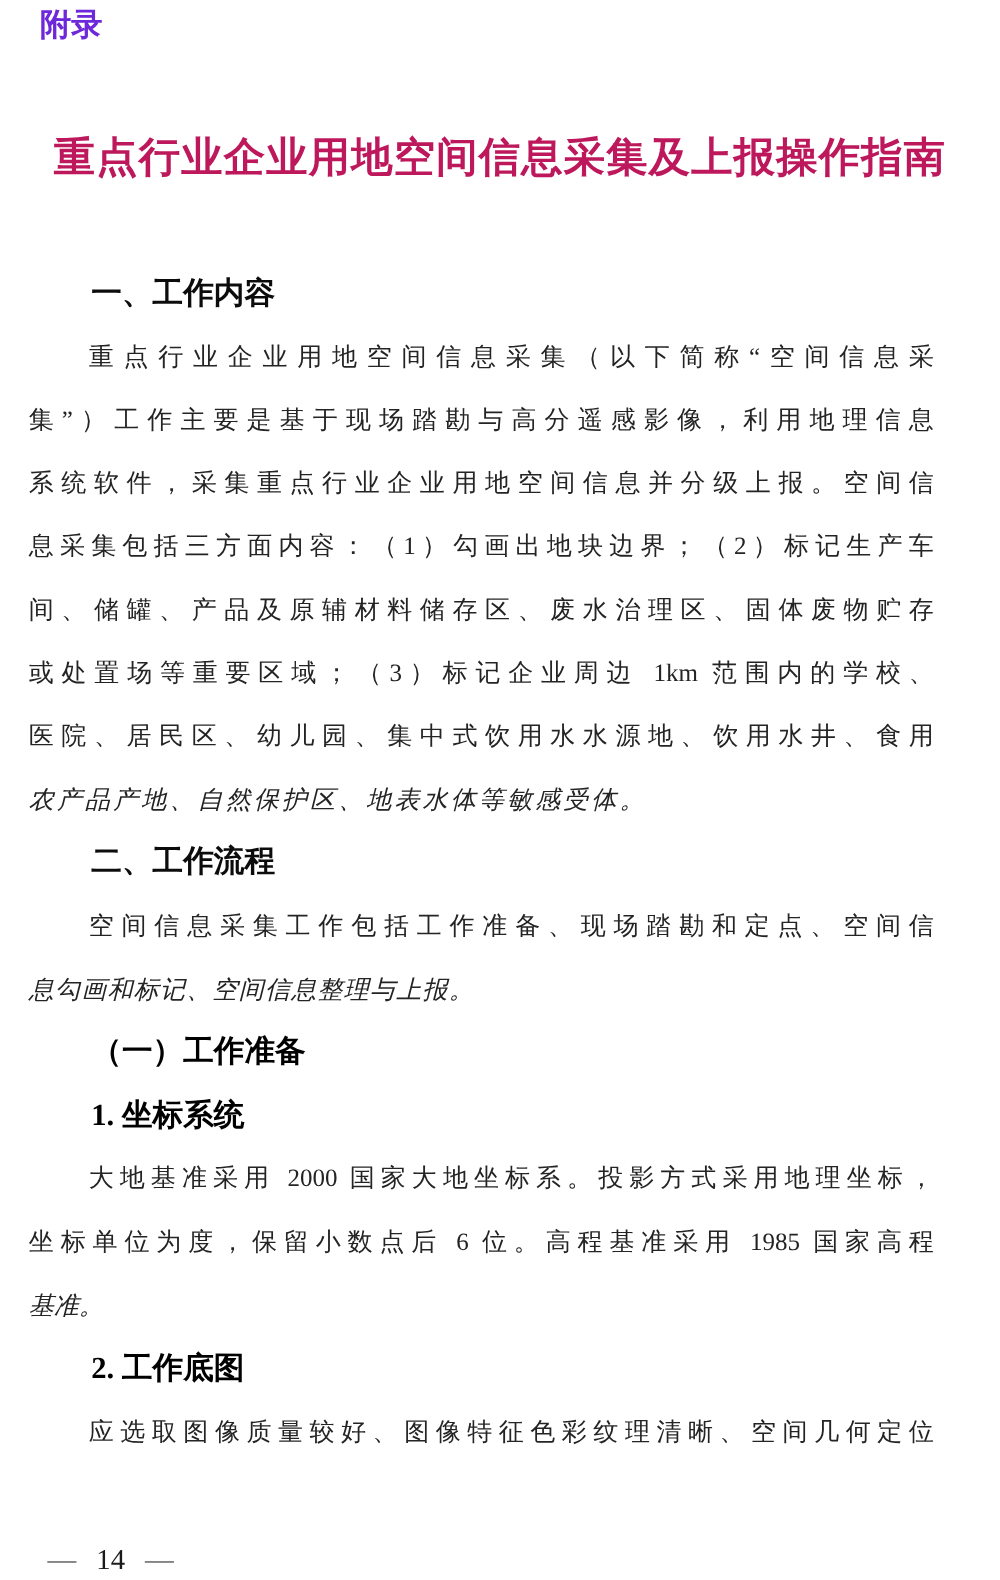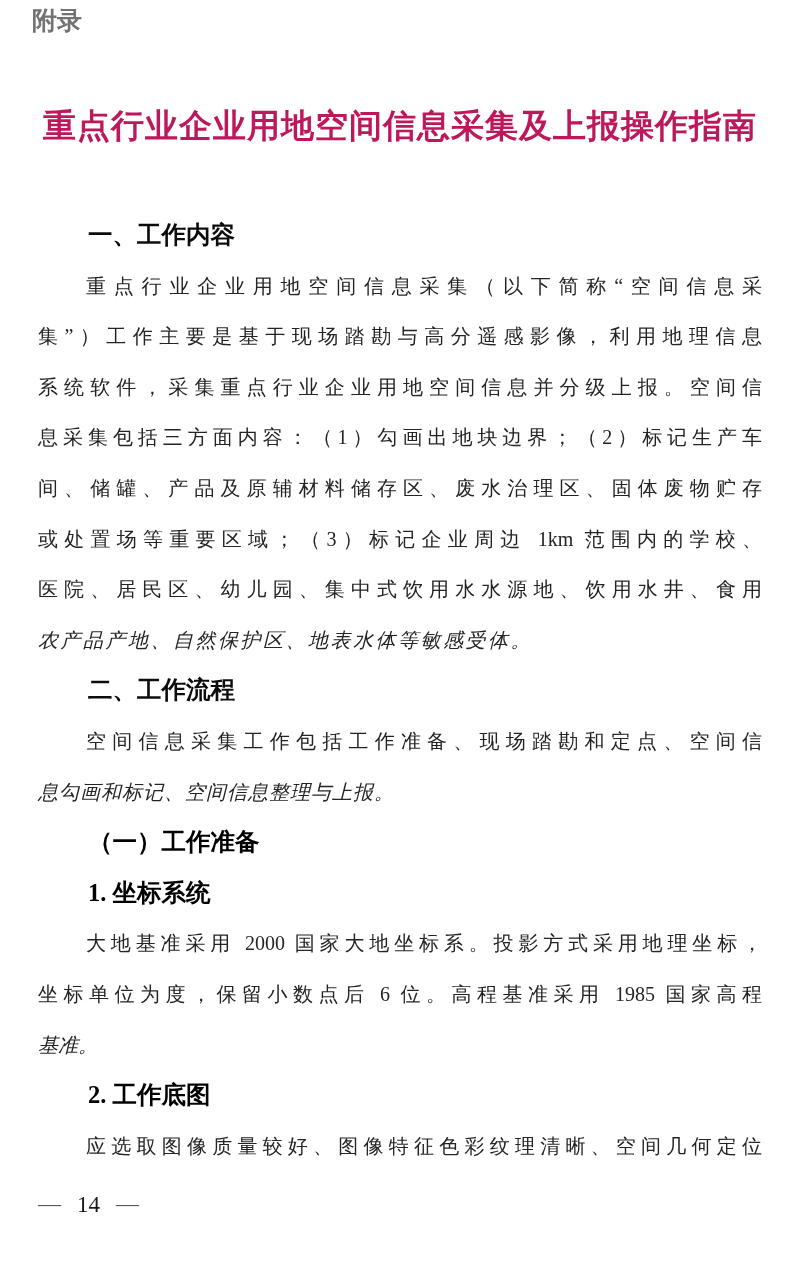--- a/index.html
+++ b/index.html
@@ -18,40 +18,40 @@
   }
   .appendix-label {
     position: absolute;
     left: 32px;
     top: 2px;
     height: 36px;
     line-height: 36px;
     font-family: "Liberation Sans", "DejaVu Sans", sans-serif;
     font-weight: 700;
     font-size: 25px;
-    color: #737373;
+    color: #6d28d9;
   }
   .doc-title {
     position: absolute;
     left: 0;
     right: 0;
     top: 101px;
     height: 50px;
     line-height: 50px;
     text-align: center;
     font-family: "Liberation Sans", "DejaVu Sans", sans-serif;
     font-weight: 700;
     font-size: 33px;
     letter-spacing: 1px;
     color: #be185d;
     white-space: nowrap;
   }
   .content {
     position: absolute;
-    left: 38px;
+    left: 23px;
     top: 210px;
     width: 724px;
   }
   .line {
     height: 50.6px;
     line-height: 50.6px;
     font-size: 20px;
     color: #242424;
     white-space: nowrap;
   }
@@ -77,21 +77,21 @@
   .h-serif {
     font-family: "Liberation Serif", "DejaVu Serif", serif;
     font-weight: 700;
     font-size: 24.5px;
     padding-left: 50px;
     color: #000000;
   }
   .page-footer {
     position: absolute;
     left: 38px;
-    top: 1189px;
+    top: 1232px;
     height: 32px;
     line-height: 32px;
     font-size: 23px;
     color: #222;
     text-decoration: underline;
   }
   .footer-dash {
     display: inline-block;
     color: #4d4d4d;
     transform: scaleY(0.9);

